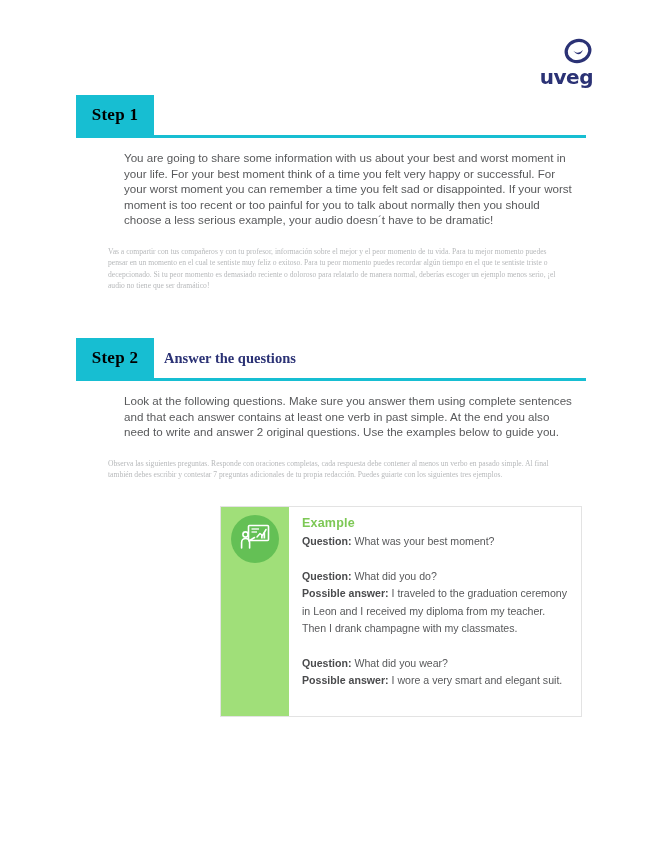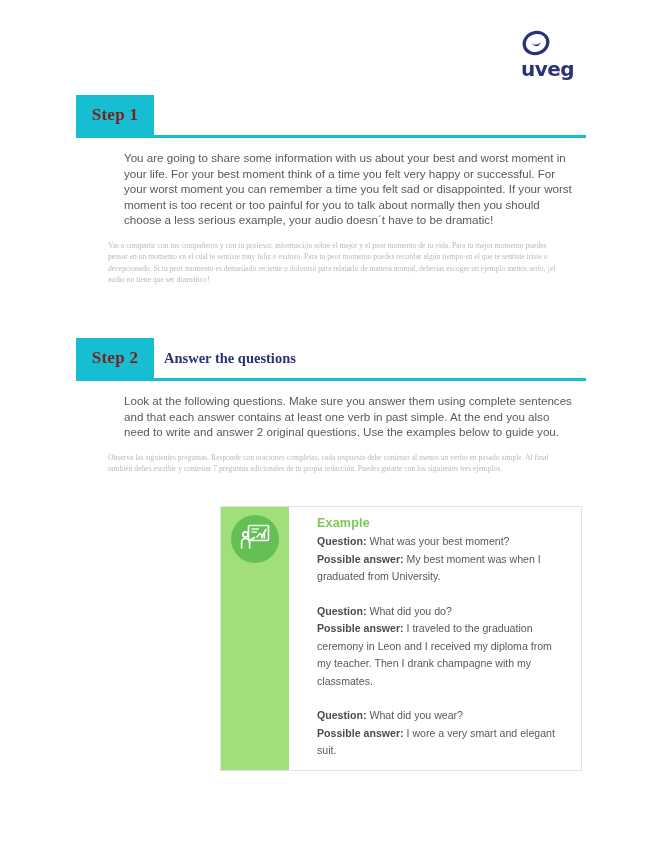--- a/index.html
+++ b/index.html
@@ -11,24 +11,24 @@
     width: 655px;
     height: 848px;
     position: relative;
     font-family: "Liberation Sans", sans-serif;
     overflow: hidden;
   }
 
   
   .logo {
     position: absolute;
-    top: 28px;
+    top: 36px;
     right: 62px;
     width: 72px;
-    text-align: left;
+    text-align: right;
     line-height: 0;
   }
   .logo-mark { display: block; margin: 0 auto; }
   .logo-word {
     display: block;
     margin-top: 1px;
     font-family: "DejaVu Sans", sans-serif;
     font-size: 20px;
     font-weight: bold;
     letter-spacing: -0.5px;
@@ -51,21 +51,21 @@
     border-bottom: 3px solid #17bed2;
     margin-bottom: 0;
   }
   .step-badge {
     position: absolute;
     left: 0;
     top: 0;
     width: 78px;
     height: 40px;
     background: #17bed2;
-    color: #7f1d1d;
+    color: #000000;
     font-family: "Liberation Serif", serif;
     font-weight: bold;
     font-size: 17px;
     display: flex;
     align-items: center;
     justify-content: center;
     letter-spacing: 0.3px;
   }
   .step-title {
     position: absolute;
@@ -84,21 +84,21 @@
   .body-en {
     margin: 12px 0 0 48px;
     width: 452px;
     font-family: "Liberation Sans", sans-serif;
     font-size: 11.6px;
     line-height: 15.6px;
     color: #58595b;
     text-align: left;
   }
   .body-es {
-    margin: 12px 0 0 32px;
+    margin: 18px 0 0 32px;
     width: 452px;
     font-family: "Liberation Serif", serif;
     font-size: 7.6px;
     line-height: 11.4px;
     color: #b7b9bb;
     text-align: left;
   }
 
   
   .section-1 { position: absolute; top: 95px; left: 0; width: 510px; }
@@ -129,21 +129,21 @@
     width: 48px;
     height: 48px;
     border-radius: 50%;
     background: #64c055;
     display: flex;
     align-items: center;
     justify-content: center;
   }
   .example-body {
     flex: 1 1 auto;
-    padding: 9px 14px 10px 28px;
+    padding: 9px 14px 10px 13px;
   }
   .example-heading {
     font-family: "Liberation Sans", sans-serif;
     font-size: 12.5px;
     font-weight: bold;
     color: #7dc855;
     margin: 0 0 3px 0;
     letter-spacing: 0.2px;
   }
   .qa-line {
@@ -207,21 +207,20 @@
             <path d="M1.6 24 v-5.5 a4 4 0 0 1 8 0 V24" fill="none" stroke="#ffffff" stroke-width="1.6" stroke-linecap="round"></path>
             <line x1="9" y1="17" x2="14.5" y2="13.5" stroke="#ffffff" stroke-width="1.5" stroke-linecap="round"></line>
           </svg>
         </span>
       </div>
     </div>
     <div class="example-body">
       <div class="example-heading">Example</div>
 
       <p class="qa-line"><span class="lbl">Question:</span><span> What was your best moment?</span></p>
-      <p class="qa-line"><span class="lbl">Possible answer:</span><span> My best moment was when I graduated from University.</span></p>
 
       <div class="qa-gap"></div>
 
       <p class="qa-line"><span class="lbl">Question:</span><span> What did you do?</span></p>
       <p class="qa-line"><span class="lbl">Possible answer:</span><span> I traveled to the graduation ceremony in Leon and I received my diploma from my teacher. Then I drank champagne with my classmates.</span></p>
 
       <div class="qa-gap"></div>
 
       <p class="qa-line"><span class="lbl">Question:</span><span> What did you wear?</span></p>
       <p class="qa-line"><span class="lbl">Possible answer:</span><span> I wore a very smart and elegant suit.</span></p>

